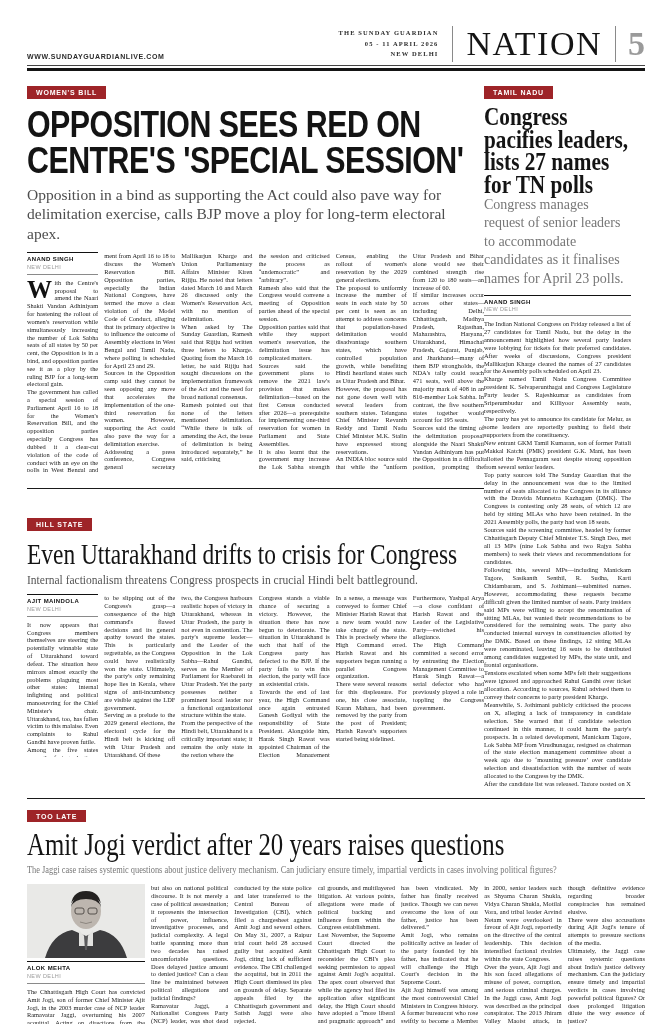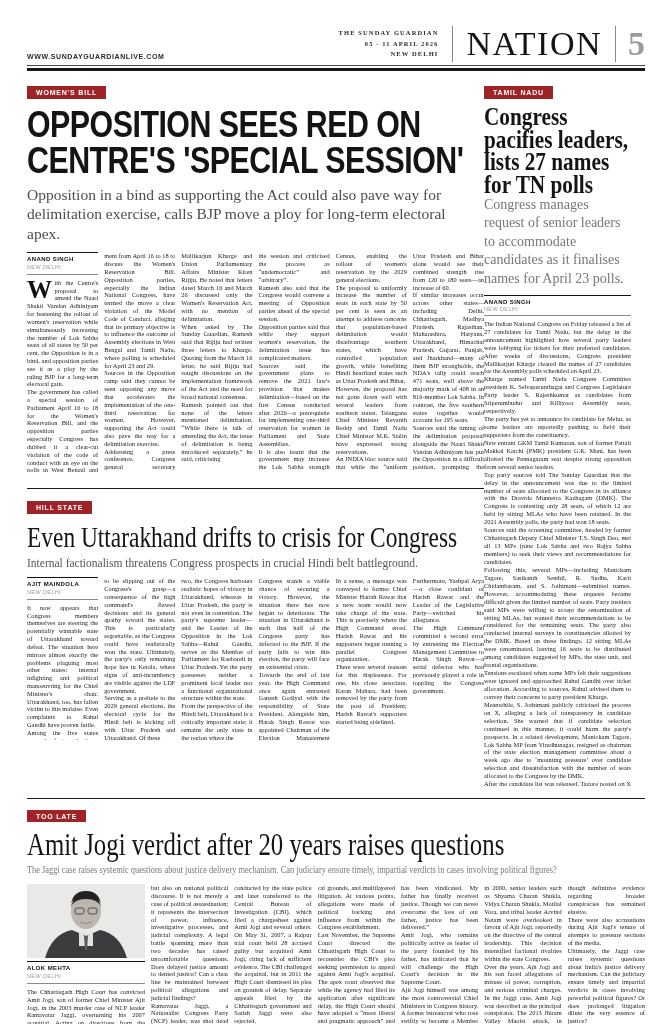--- a/index.html
+++ b/index.html
@@ -32,21 +32,21 @@
   .content{display:flex;margin-top:10px;}
   .left-zone{width:457px;flex:none;}
   .tn{width:147px;flex:none;}
   
   .lead-hl{margin:8px 0 6px;font-family:"Liberation Sans",sans-serif;font-weight:800;font-size:37px;line-height:.97;
     letter-spacing:-.6px;color:#141414;}
   .lead-hl span{display:block;white-space:nowrap;transform:scaleX(.82);transform-origin:0 50%;}
   .lead-standfirst{margin:0 0 9px;font-size:15.5px;line-height:1.26;color:#4d4d4d;width:452px;}
   .lead-cols{height:220px;}
   
-  .hill{margin-top:16px;border-top:1px solid #1a1a1a;padding-top:7px;}
+  .hill{margin-top:16px;border-top:1px solid #1a1a1a;padding-top:24px;}
   .hill-hl{margin:8px 0 5px;font-size:30px;font-weight:normal;color:#141414;white-space:nowrap;transform:scaleX(.78);transform-origin:0 50%;line-height:1;}
   .hill-standfirst{margin:3px 0 8px;font-size:11.5px;color:#555;}
   .hill-cols{height:163px;}
   
   .tn-hl{margin:7px 0 0;}
   .tn-hl span{display:block;font-size:25px;line-height:22.5px;color:#141414;white-space:nowrap;transform:scaleX(.85);transform-origin:0 50%;}
   .tn-standfirst{margin:0 0 7px;font-size:14px;line-height:1.32;color:#777;}
   .tn-body{font-size:6.4px;line-height:1.24;text-align:justify;color:#222;height:466px;overflow:hidden;}
   
   .jogi{margin-top:12px;border-top:1px solid #1a1a1a;padding-top:6px;}

